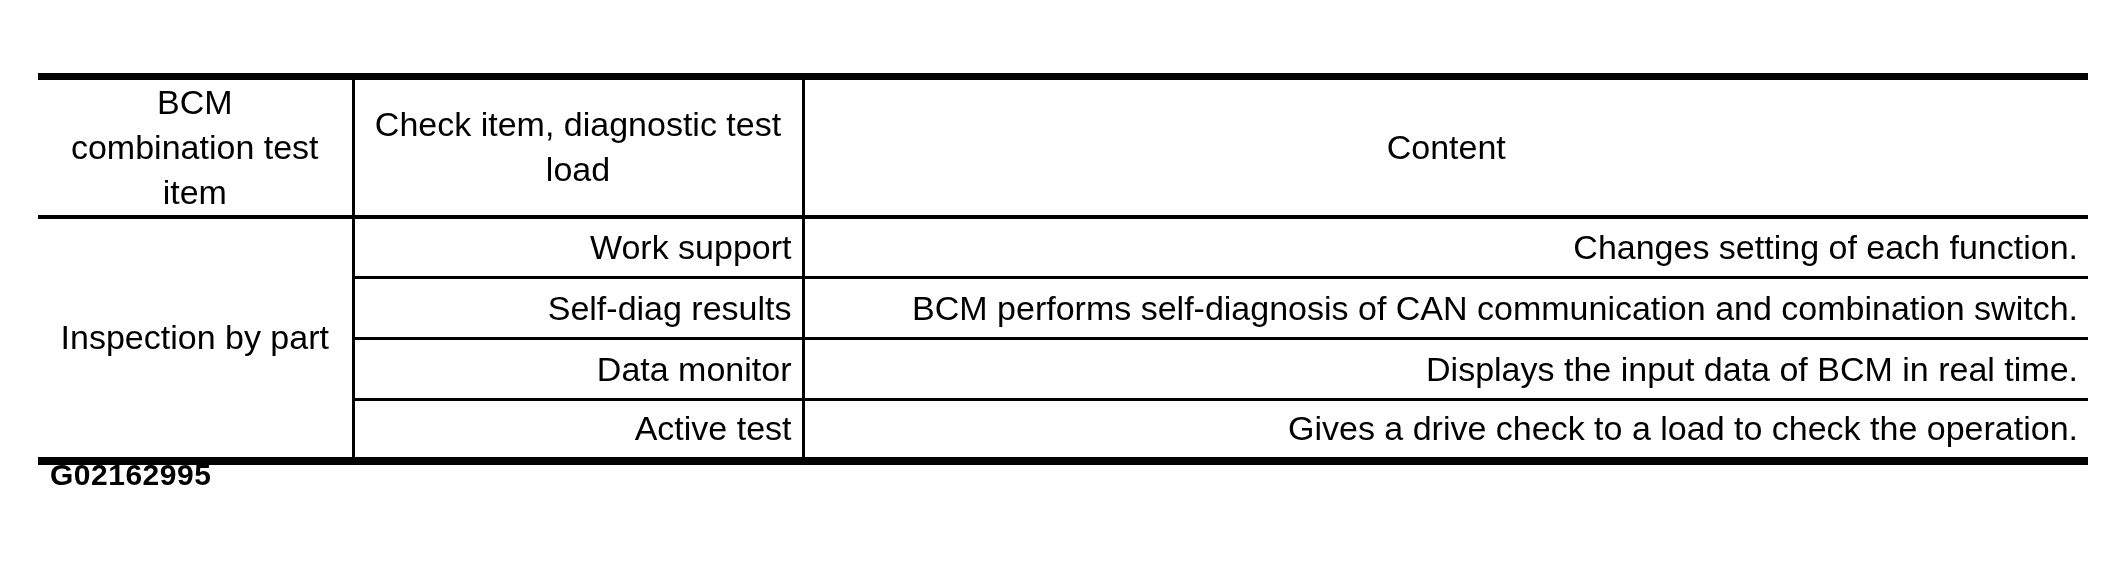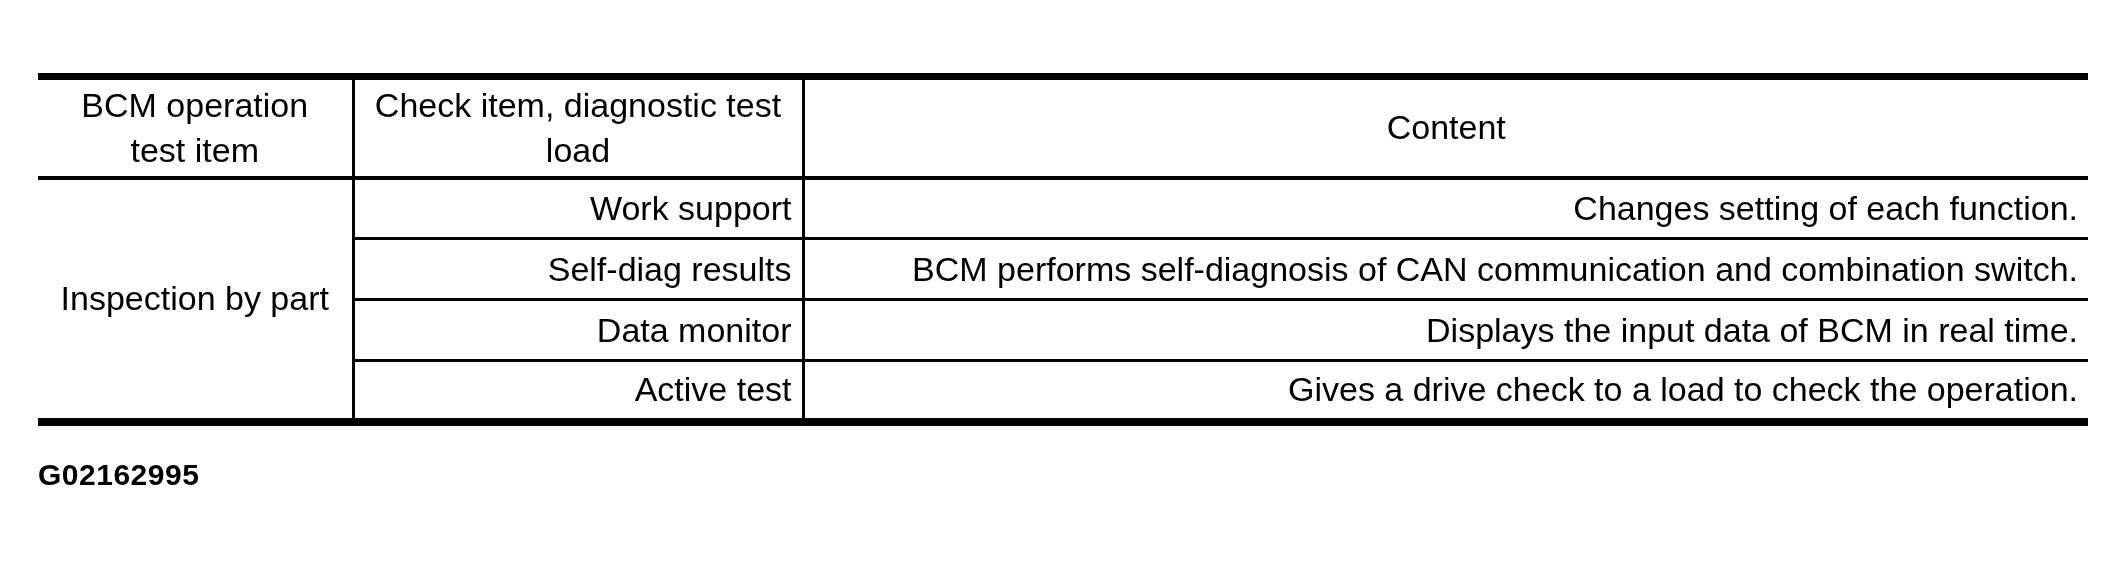--- a/index.html
+++ b/index.html
@@ -57,42 +57,42 @@
   }
   .diag-table td.cell-mode,
   .diag-table td.cell-content {
     text-align: right;
     padding-left: 20px;
     padding-right: 10px;
     white-space: nowrap;
   }
   .figure-code {
     position: absolute;
-    left: 38px;
+    left: 50px;
     top: 458px;
     font-size: 30px;
     font-weight: bold;
     letter-spacing: 0.5px;
   }
 </style>
 </head>
 <body>
 
 <div class="page">
 
   <table class="diag-table">
     <colgroup>
       <col class="c1">
         <col class="c2">
         <col class="c3">
     </colgroup>
     <thead>
       <tr>
         <th class="h-col1 v-r">
-          <span class="wrapbox">BCM operation test item</span>
+          <span class="wrapbox">BCM combination test item</span>
         </th>
         <th class="h-col2 v-r">
           <span class="wrapbox">Check item, diagnostic test load</span>
         </th>
         <th class="h-col3">
           <span class="wrapbox">Content</span>
         </th>
       </tr>
     </thead>
     <tbody>

